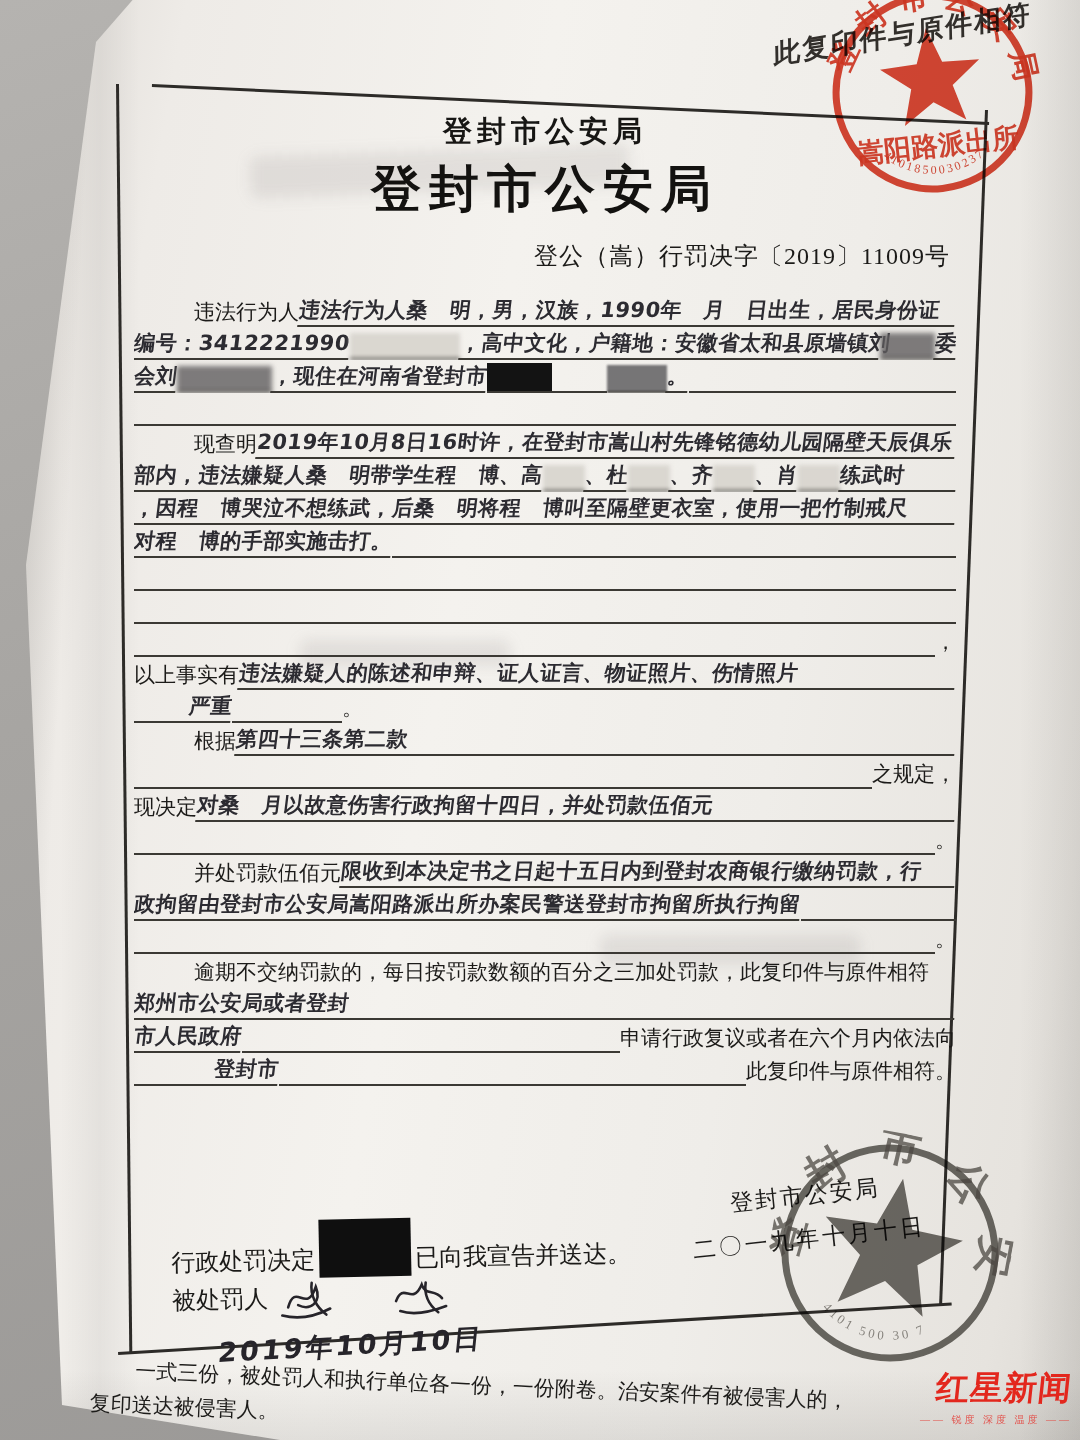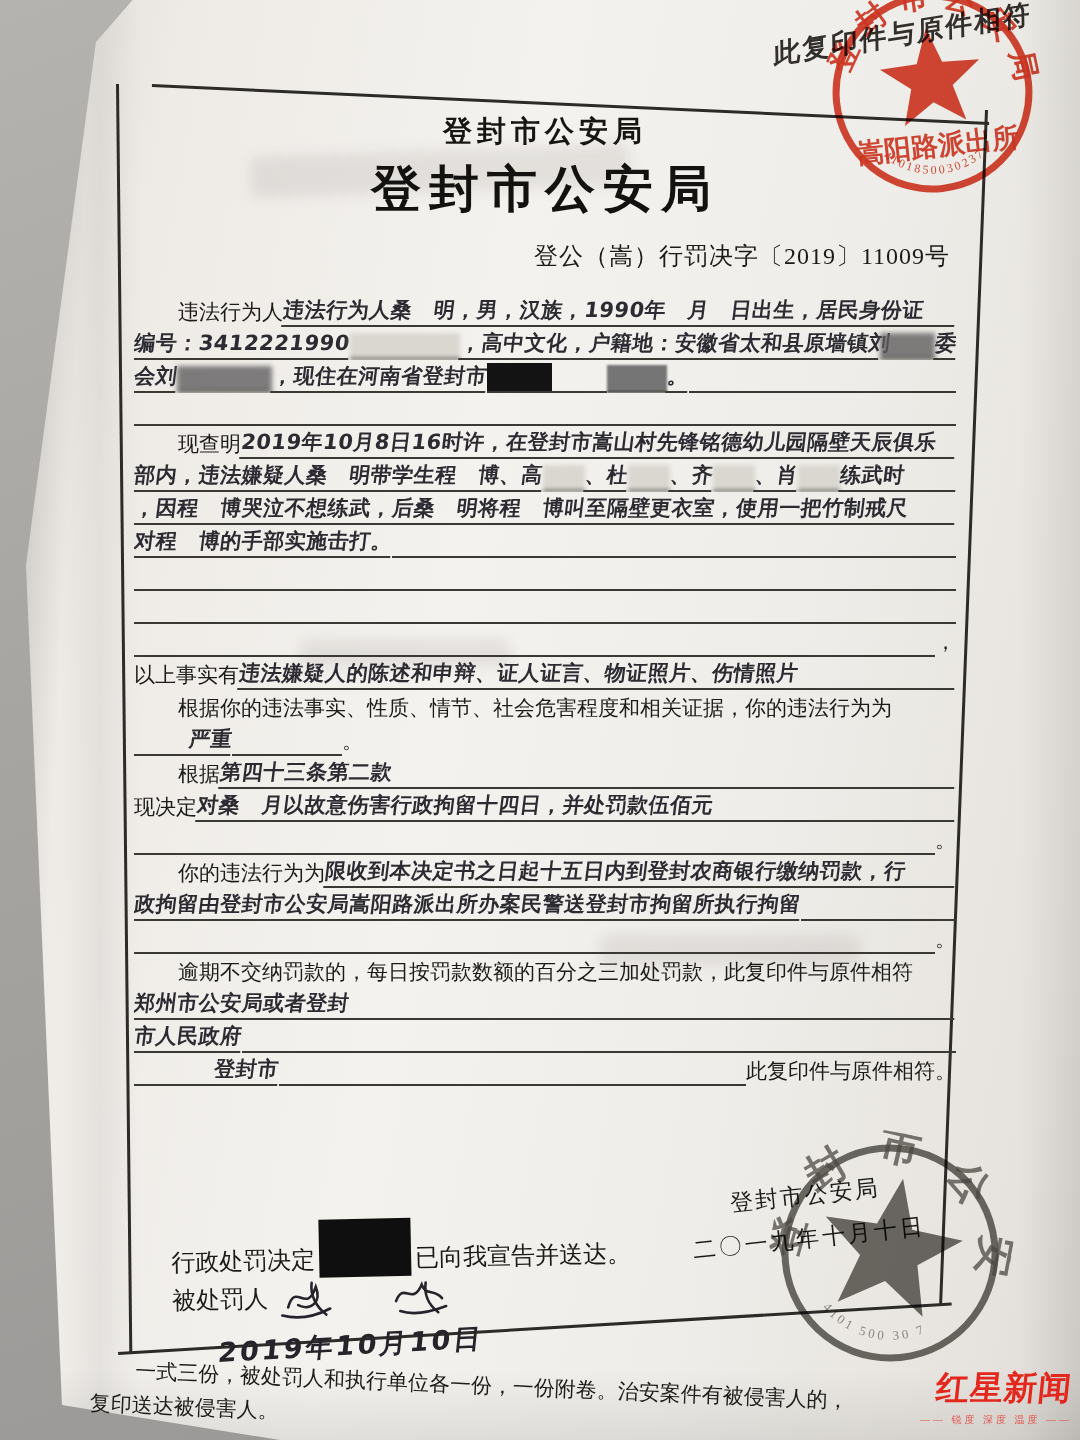--- a/index.html
+++ b/index.html
@@ -47,21 +47,21 @@
   .doc-no{position:absolute;left:134px;top:240px;width:816px;text-align:right;z-index:2;
     font-size:24px;letter-spacing:1px;color:#1b1a18;}
   
   .lines{position:absolute;left:134px;top:294px;width:822px;z-index:2;}
   .line{display:flex;align-items:flex-end;height:33px;overflow:hidden;white-space:nowrap;}
   .seg{flex:0 0 auto;font-size:21px;line-height:27px;padding-bottom:1px;color:#1c1b19;}
   .seg.print{font-family:"Liberation Serif",serif;}
   .seg.hand{font-family:"DejaVu Sans",sans-serif;font-weight:600;color:#2c2b31;
     transform:skewX(-7deg);letter-spacing:.5px;}
   .seg.u{border-bottom:2px solid #3b3934;}
-  .seg.ind{margin-left:44px;}
+  .seg.ind{margin-left:60px;}
   .seg.grow{flex:1 1 20px;min-width:8px;}
   .seg.blank{height:8px;}
   .seg.wipe{height:24px;background:rgba(216,213,207,.95);filter:blur(2px);}
   .seg.smear{height:24px;background:rgba(96,94,95,.8);filter:blur(2.5px);}
   .seg.blackbox{height:27px;background:#131313;}
   .seg.graybox{height:25px;background:rgba(104,103,105,.9);filter:blur(1px);}
   .seg.sp{border:none;}
   
   .issuer{position:absolute;left:652px;top:1180px;width:310px;z-index:3;text-align:center;
     transform:rotate(-6deg);font-size:23px;color:#1c1b19;letter-spacing:2px;}
@@ -173,61 +173,63 @@
     </div>
     <div class="line">
       <span class="seg blank u grow"></span>
       <span class="seg print">，</span>
     </div>
     <div class="line">
       <span class="seg print">以上事实有</span>
       <span class="seg hand u grow">违法嫌疑人的陈述和申辩、证人证言、物证照片、伤情照片</span>
     </div>
     <div class="line">
-      <span class="seg print ind">根据你的违法事实、性质、情节、社会危害程度和相关证据，你的违法行为为</span>
-    </div>
-    <div class="line">
       <span class="seg blank u" style="width: 55px;"></span>
       <span class="seg hand u">严重</span>
       <span class="seg blank u" style="width: 110px;"></span>
       <span class="seg print">。</span>
     </div>
     <div class="line">
       <span class="seg print ind">根据</span>
       <span class="seg hand u grow">第四十三条第二款</span>
     </div>
     <div class="line">
+      <span class="seg blank u grow"></span>
+      <span class="seg print">之规定，</span>
+    </div>
+    <div class="line">
       <span class="seg print">现决定</span>
       <span class="seg hand u grow">对桑　月以故意伤害行政拘留十四日，并处罚款伍佰元</span>
     </div>
     <div class="line">
       <span class="seg blank u grow"></span>
       <span class="seg print">。</span>
     </div>
     <div class="line">
-      <span class="seg print ind">你的违法行为为</span>
+      <span class="seg print ind">并处罚款伍佰元</span>
       <span class="seg hand u grow">限收到本决定书之日起十五日内到登封农商银行缴纳罚款，行</span>
     </div>
     <div class="line">
       <span class="seg hand u">政拘留由登封市公安局嵩阳路派出所办案民警送登封市拘留所执行拘留</span>
       <span class="seg blank u grow"></span>
     </div>
     <div class="line">
       <span class="seg blank u grow"></span>
       <span class="seg print">。</span>
     </div>
     <div class="line">
       <span class="seg print ind">逾期不交纳罚款的，每日按罚款数额的百分之三加处罚款，此复印件与原件相符</span>
     </div>
     <div class="line">
       <span class="seg hand u grow">郑州市公安局或者登封</span>
     </div>
     <div class="line">
       <span class="seg hand u">市人民政府</span>
       <span class="seg blank u grow"></span>
+      <span class="seg print">申请行政复议或者在六个月内依法向</span>
     </div>
     <div class="line">
       <span class="seg blank u" style="width: 80px;"></span>
       <span class="seg hand u">登封市</span>
       <span class="seg blank u grow"></span>
       <span class="seg print">此复印件与原件相符。</span>
     </div>
   </div>
 
 <div class="issuer">

